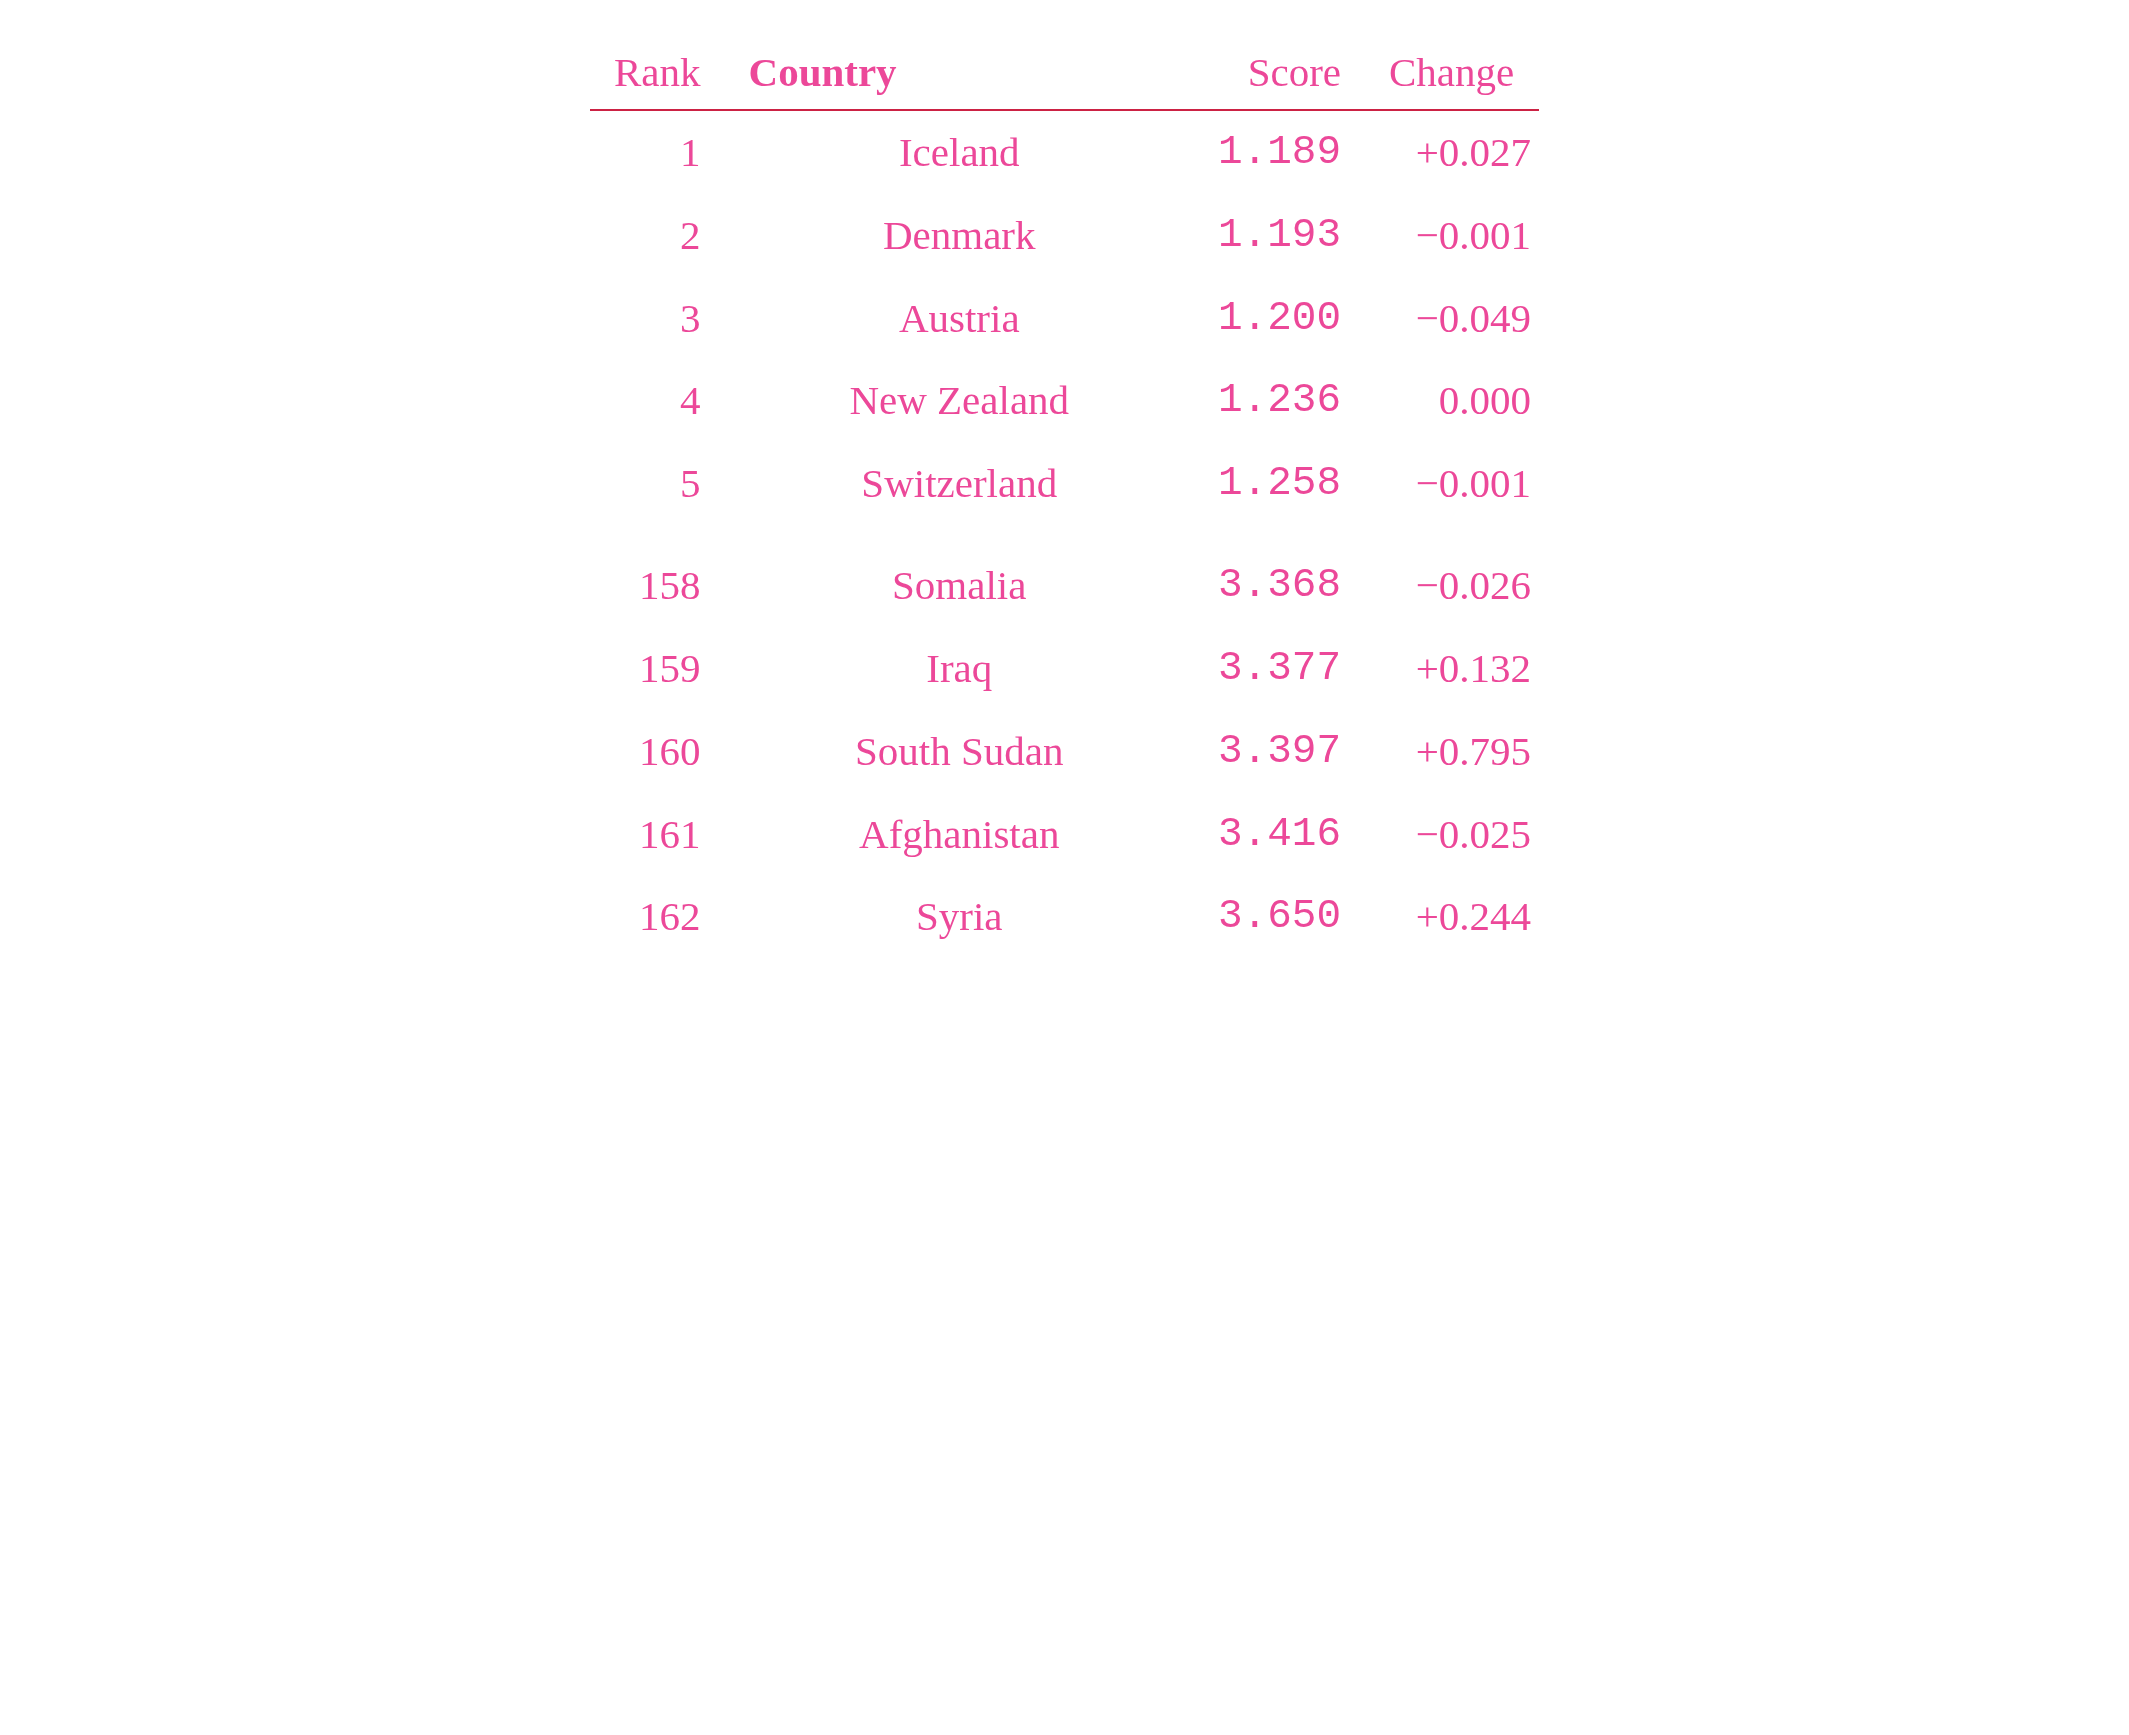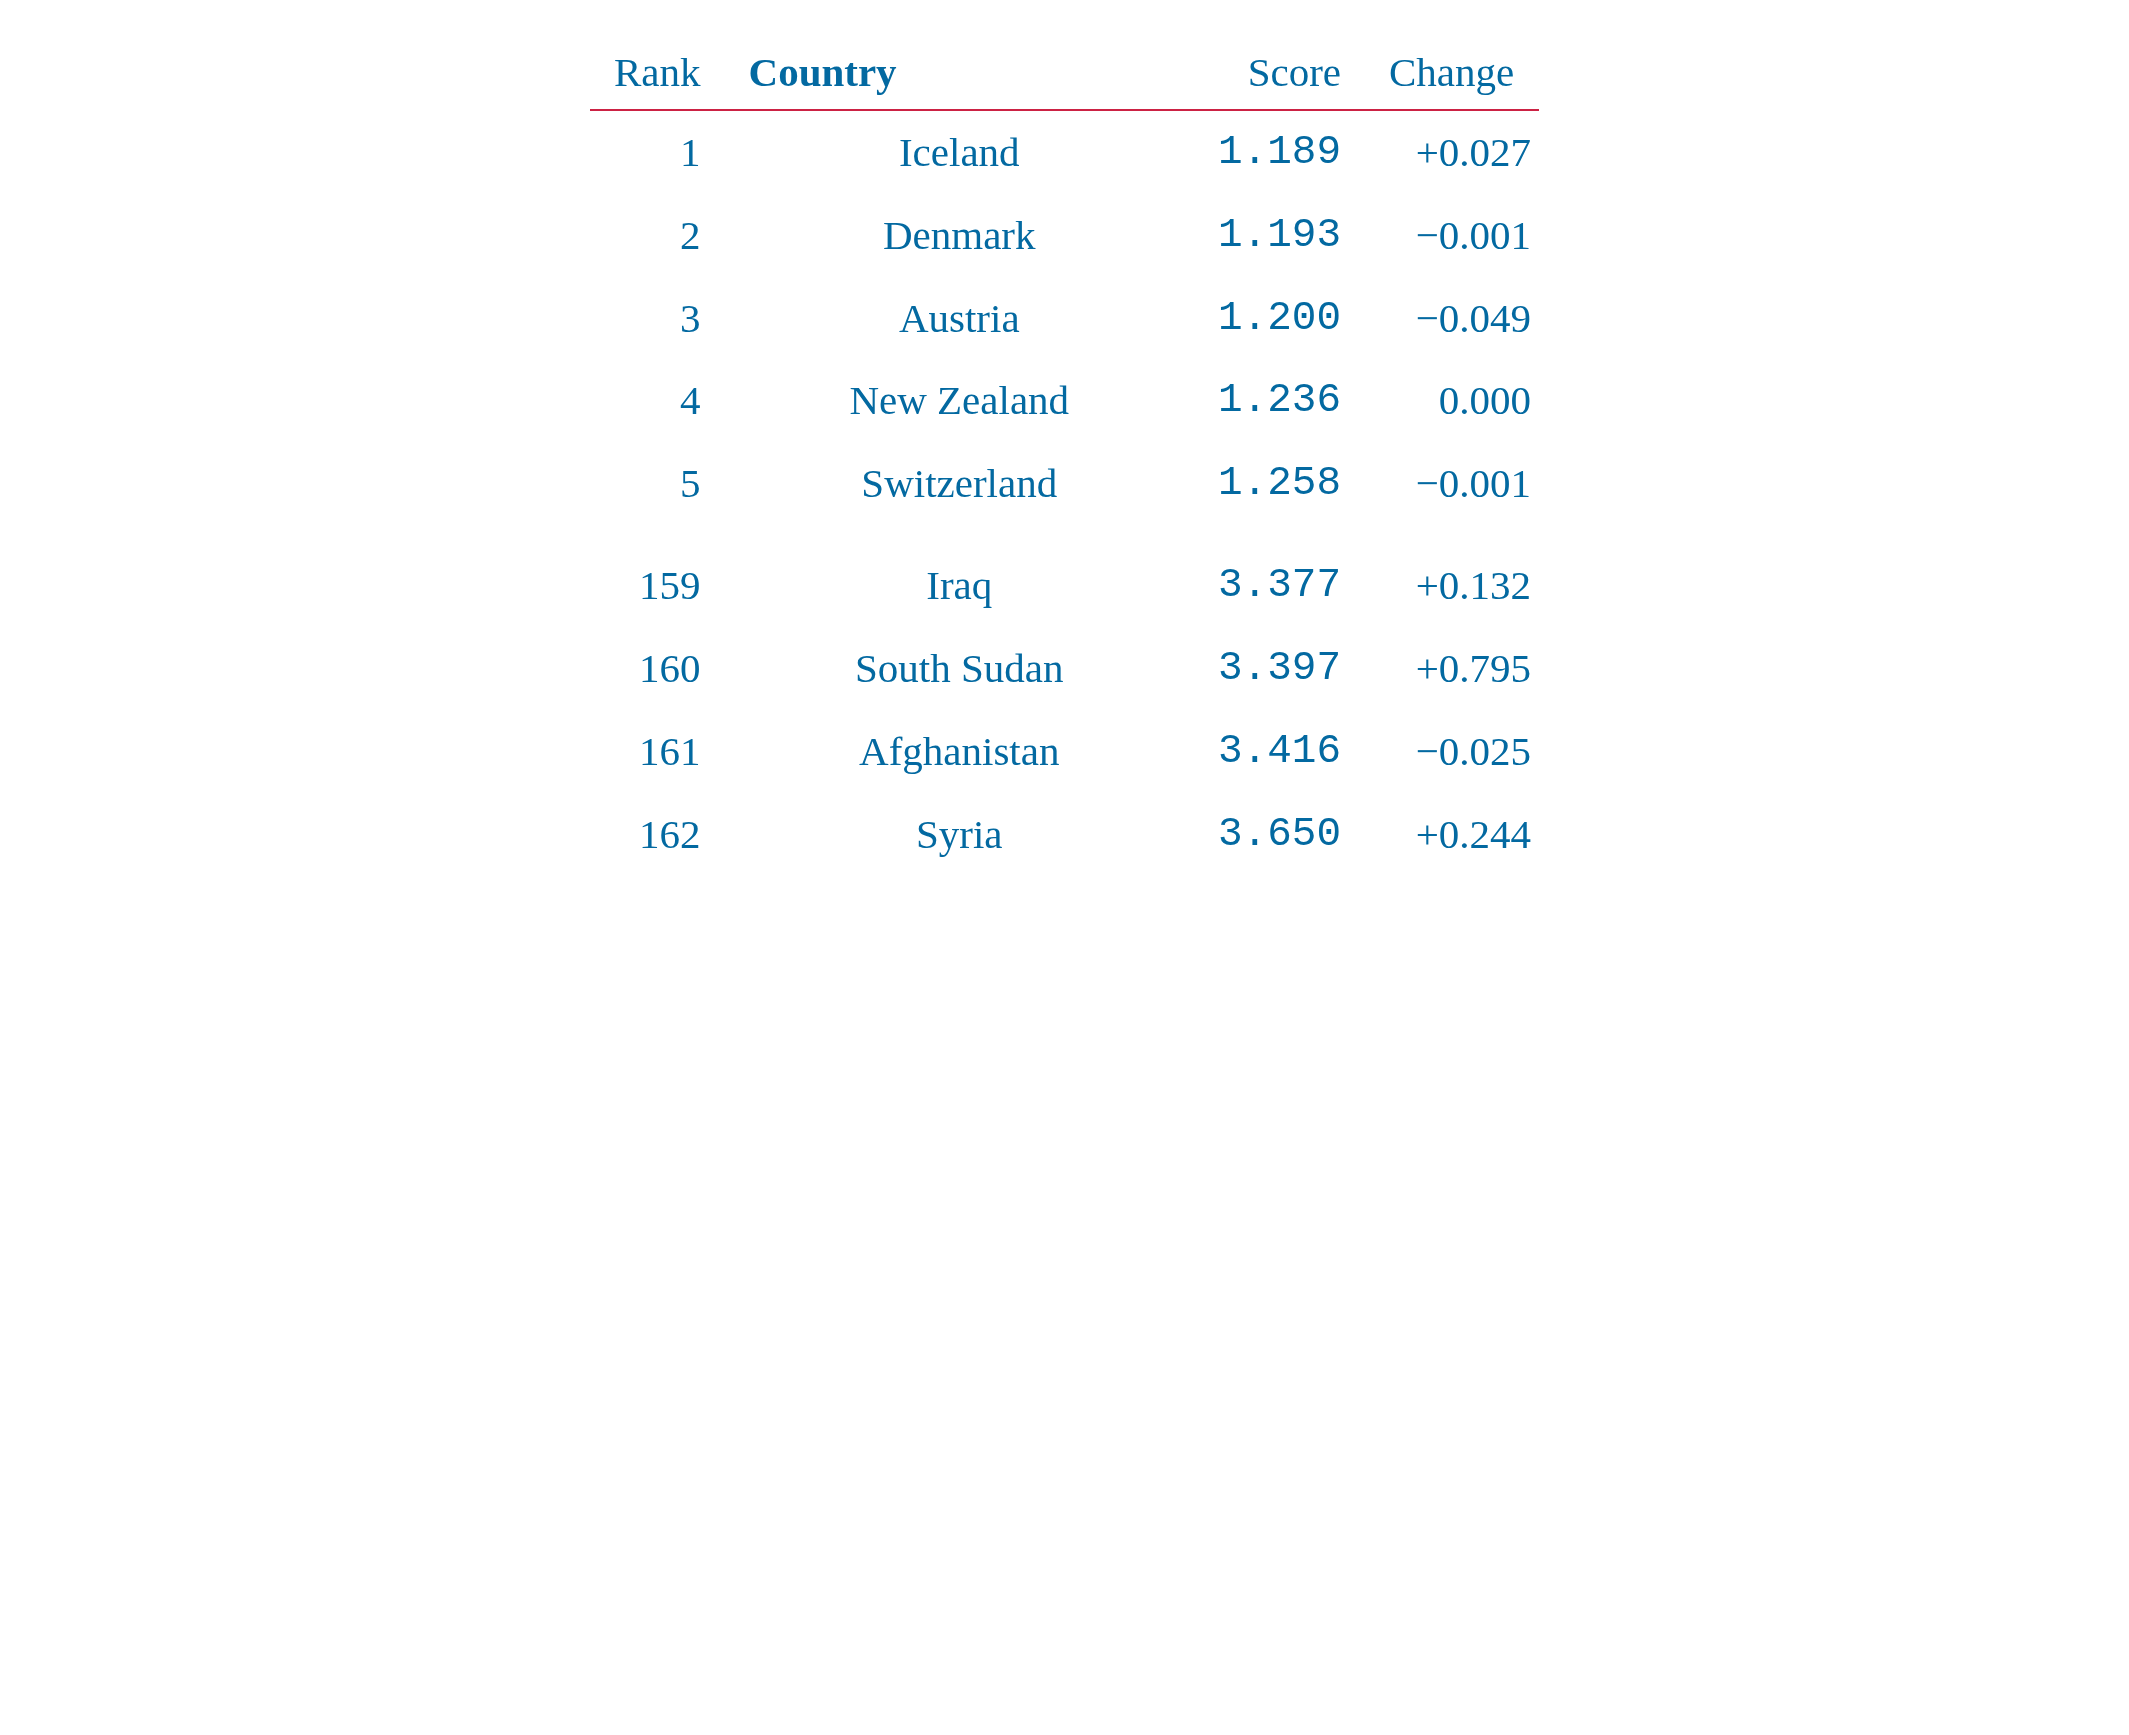--- a/index.html
+++ b/index.html
@@ -20,21 +20,21 @@
 
     .table-container {
       width: 100%;
       max-width: 949px;
     }
 
     table {
       width: 100%;
       border-collapse: collapse;
       font-size: 41px;
-      color: #0369a1;
+      color: #ec4899;
     }
 
     thead tr th {
       font-weight: normal;
       padding: 16px 24px 12.7px 24px;
       text-align: left;
       border-bottom: 2.4px solid #cc2244;
       vertical-align: bottom;
     }
 
@@ -126,20 +126,26 @@
         <tr>
           <td class="col-rank">5</td>
           <td class="col-country">Switzerland</td>
           <td class="col-score">1.258</td>
           <td class="col-change">−0.001</td>
         </tr>
         <tr>
           <td colspan="4" style="padding: 16px 0px 3.2px;"></td>
         </tr>
         <tr>
+          <td class="col-rank">158</td>
+          <td class="col-country">Somalia</td>
+          <td class="col-score">3.368</td>
+          <td class="col-change">−0.026</td>
+        </tr>
+        <tr>
           <td class="col-rank">159</td>
           <td class="col-country">Iraq</td>
           <td class="col-score">3.377</td>
           <td class="col-change">+0.132</td>
         </tr>
         <tr>
           <td class="col-rank">160</td>
           <td class="col-country">South Sudan</td>
           <td class="col-score">3.397</td>
           <td class="col-change">+0.795</td>

